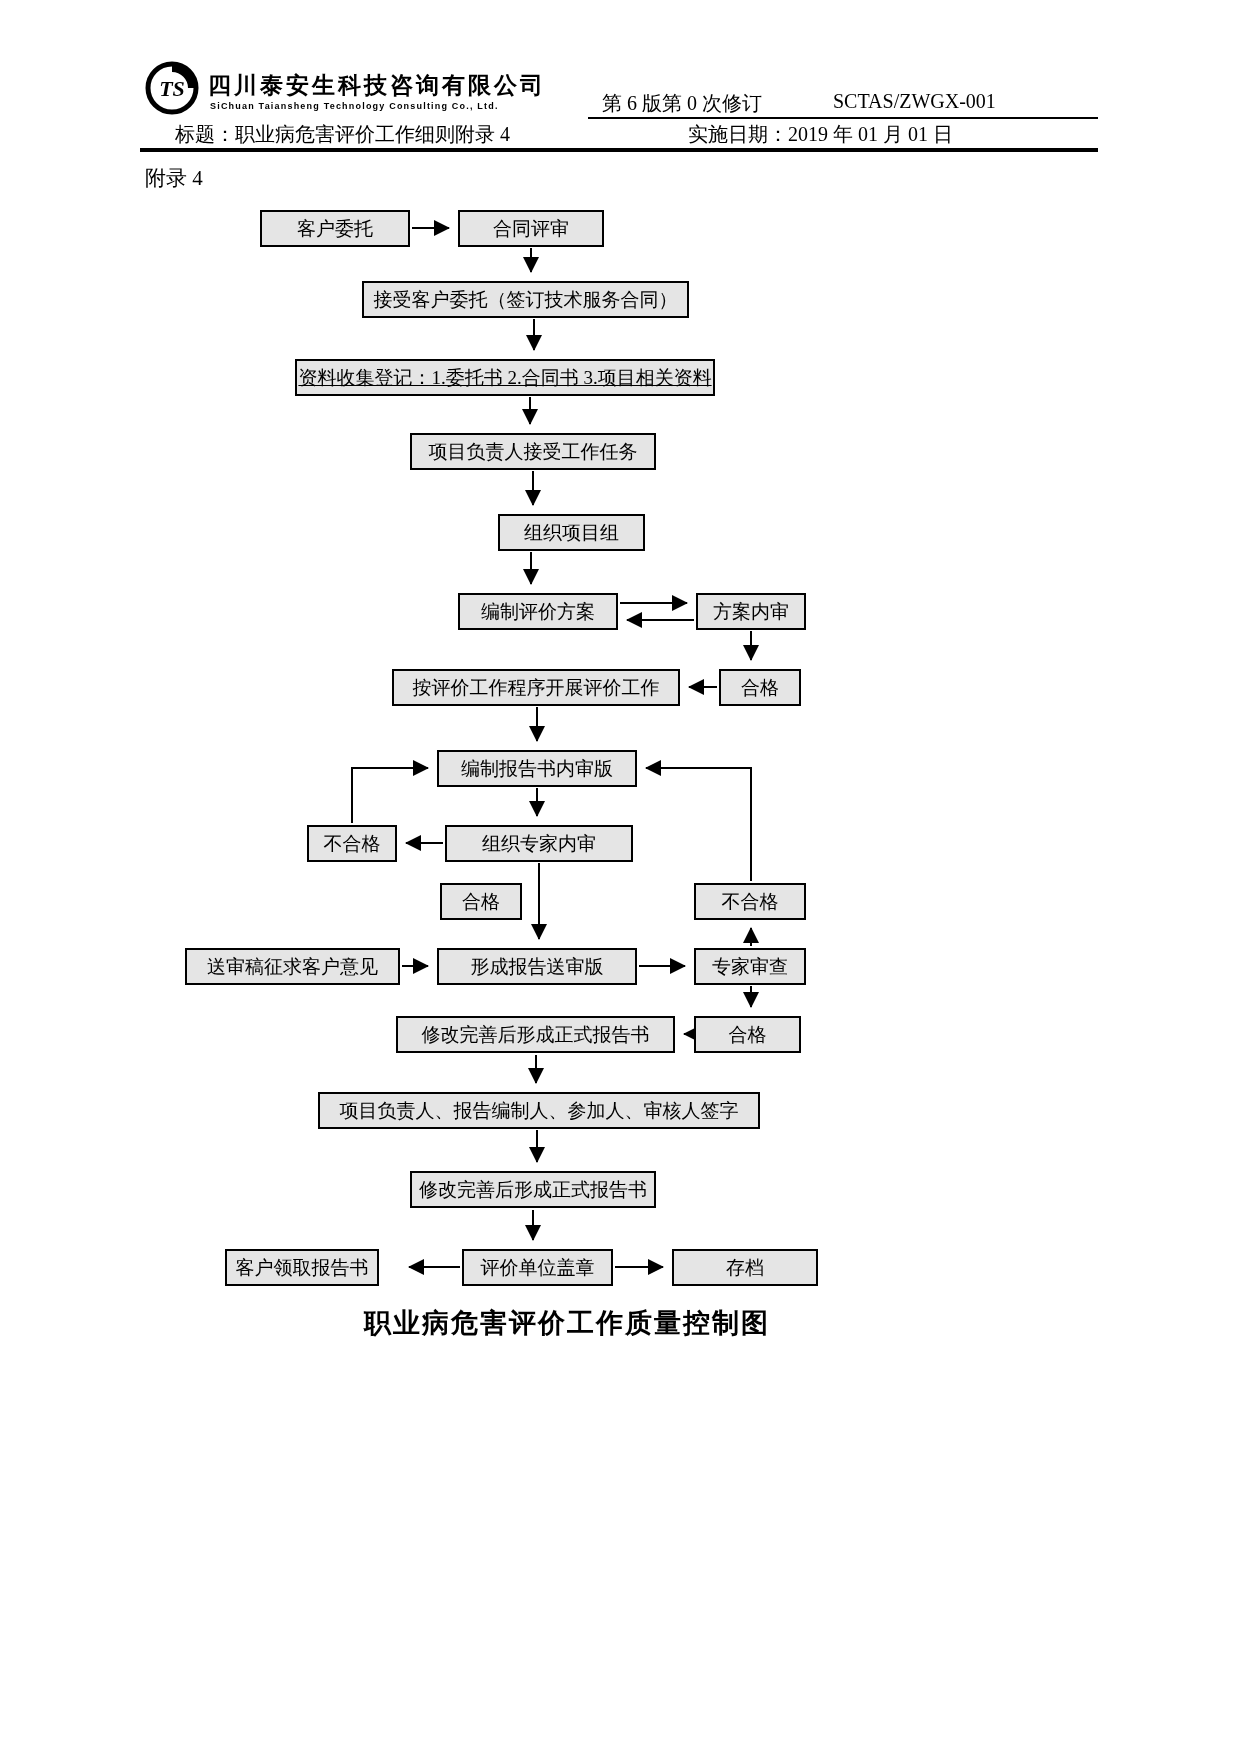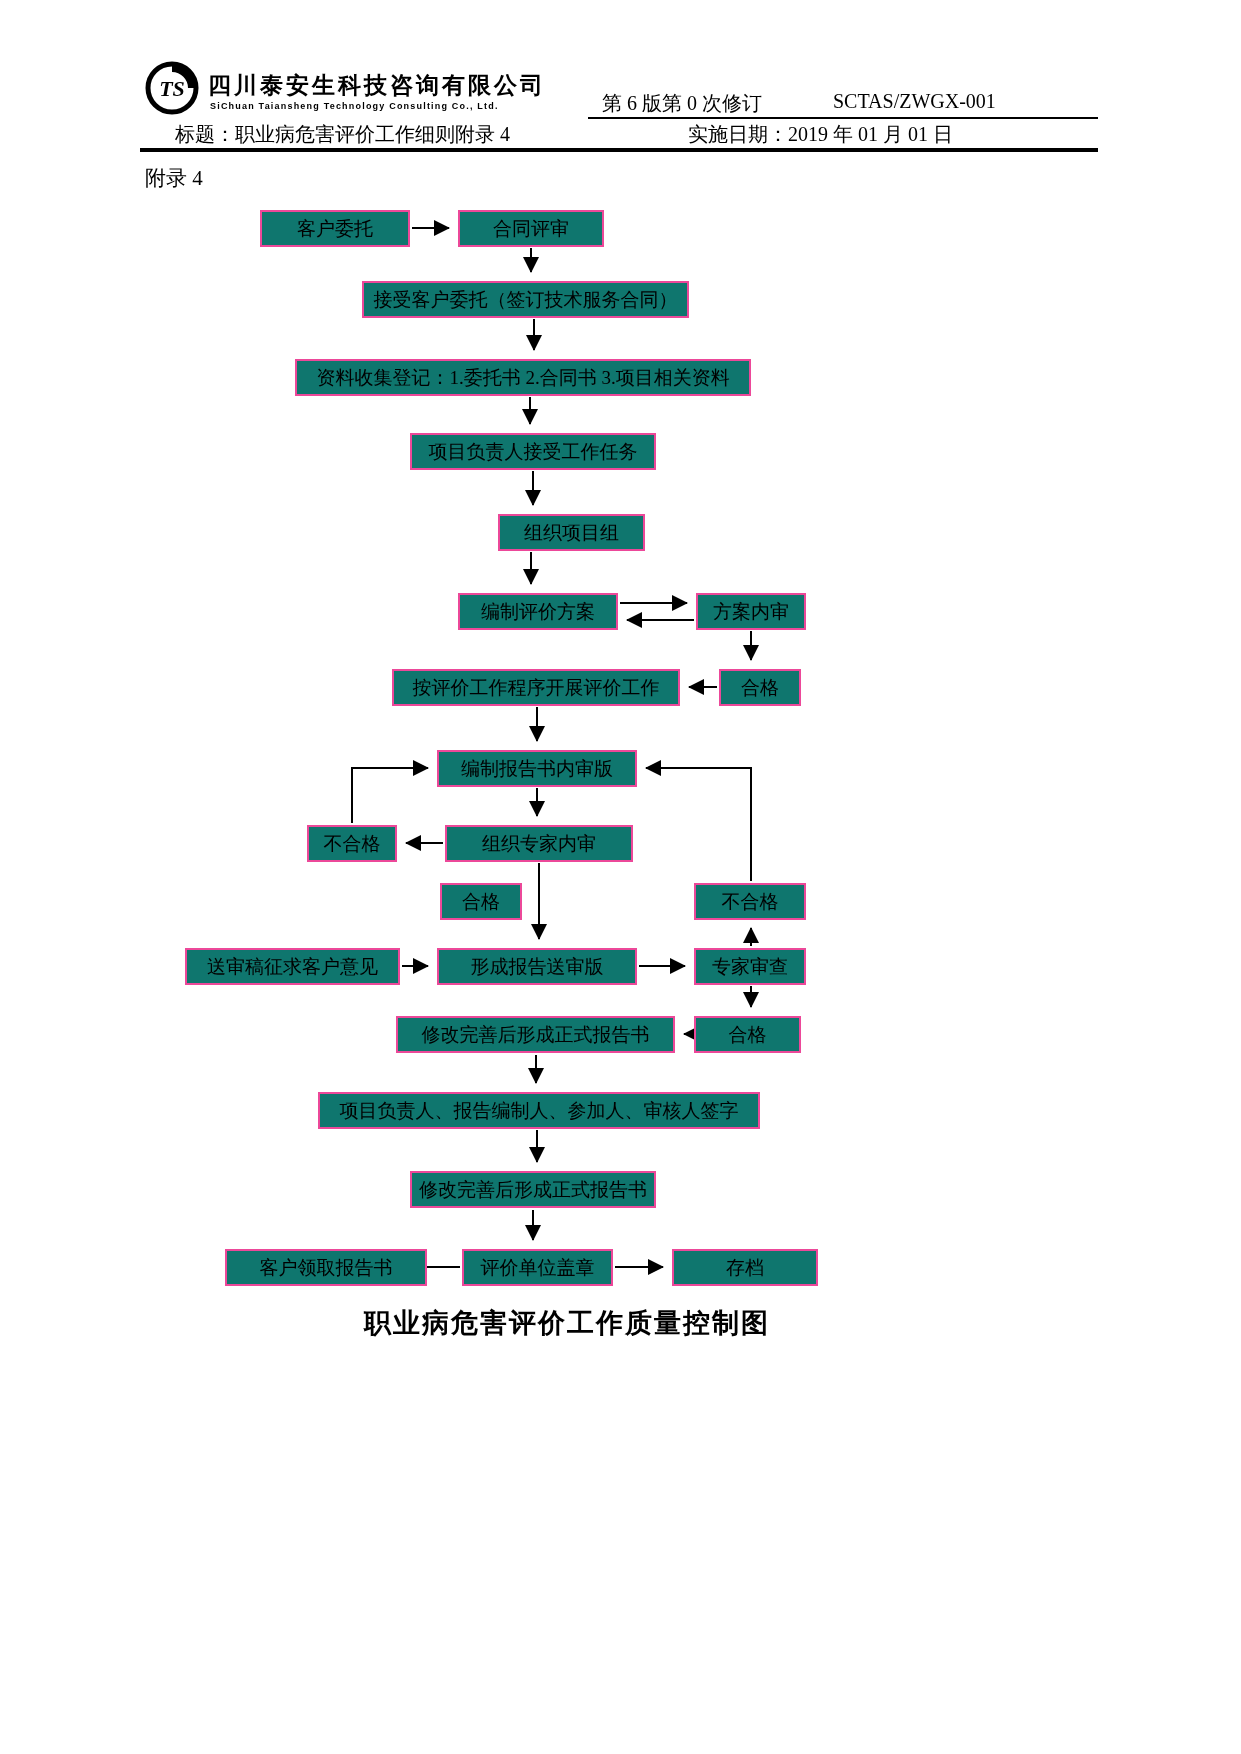--- a/index.html
+++ b/index.html
@@ -26,21 +26,21 @@
   .code { position:absolute; left:833px; top:90px; font-size:20px; white-space:nowrap; }
   .thin-rule  { position:absolute; left:588px; top:117px; width:510px; height:2px; background:#000; }
   .doc-title  { position:absolute; left:175px; top:121px; font-size:20px; white-space:nowrap; }
   .eff-date   { position:absolute; left:688px; top:121px; font-size:20px; white-space:nowrap; }
   .thick-rule { position:absolute; left:140px; top:148px; width:958px; height:4px; background:#000; }
 
   .appendix { position:absolute; left:145px; top:164px; font-size:21px; }
 
   
   .node {
-    position:absolute; height:37px; border:2px solid #ec4899; background:#0f766e;
+    position:absolute; height:37px; border:2px solid #000000; background:#e5e5e5;
     display:flex; align-items:center; justify-content:center;
     font-size:19px; text-align:center; white-space:nowrap; line-height:1;
   }
   .arrows { position:absolute; left:0; top:0; pointer-events:none; }
 
   .caption {
     position:absolute; left:0; top:1305px; width:1134px; text-align:center;
     font-size:27px; font-weight:bold; letter-spacing:2px;
   }
 </style>
@@ -99,38 +99,38 @@
       <line x1="537" y1="1130" x2="537" y2="1162"></line>
       <line x1="533" y1="1210" x2="533" y2="1240"></line>
       <line x1="460" y1="1267" x2="409" y2="1267"></line>
       <line x1="615" y1="1267" x2="663" y2="1267"></line>
     </g>
   </svg>
 
   <div class="node" style="left:260px;top:210px;width:150px;">客户委托</div>
   <div class="node" style="left:458px;top:210px;width:146px;">合同评审</div>
   <div class="node" style="left:362px;top:281px;width:327px;">接受客户委托（签订技术服务合同）</div>
-  <div class="node" style="left:295px;top:359px;width:456px;">资料收集登记：1.委托书 2.合同书 3.项目相关资料</div>
+  <div class="node" style="left:295px;top:359px;width:420px;text-decoration:underline;">资料收集登记：1.委托书 2.合同书 3.项目相关资料</div>
   <div class="node" style="left:410px;top:433px;width:246px;">项目负责人接受工作任务</div>
   <div class="node" style="left:458px;top:514px;width:147px;margin-left:40px;">组织项目组</div>
   <div class="node" style="left:458px;top:593px;width:160px;">编制评价方案</div>
   <div class="node" style="left:696px;top:593px;width:110px;">方案内审</div>
   <div class="node" style="left:392px;top:669px;width:288px;">按评价工作程序开展评价工作</div>
   <div class="node" style="left:719px;top:669px;width:82px;">合格</div>
   <div class="node" style="left:437px;top:750px;width:200px;">编制报告书内审版</div>
   <div class="node" style="left:307px;top:825px;width:90px;">不合格</div>
   <div class="node" style="left:445px;top:825px;width:188px;">组织专家内审</div>
   <div class="node" style="left:440px;top:883px;width:82px;">合格</div>
   <div class="node" style="left:694px;top:883px;width:112px;">不合格</div>
   <div class="node" style="left:185px;top:948px;width:215px;">送审稿征求客户意见</div>
   <div class="node" style="left:437px;top:948px;width:200px;">形成报告送审版</div>
   <div class="node" style="left:694px;top:948px;width:112px;">专家审查</div>
   <div class="node" style="left:396px;top:1016px;width:279px;">修改完善后形成正式报告书</div>
   <div class="node" style="left:694px;top:1016px;width:107px;">合格</div>
   <div class="node" style="left:318px;top:1092px;width:442px;">项目负责人、报告编制人、参加人、审核人签字</div>
   <div class="node" style="left:410px;top:1171px;width:246px;">修改完善后形成正式报告书</div>
-  <div class="node" style="left:225px;top:1249px;width:202px;">客户领取报告书</div>
+  <div class="node" style="left:225px;top:1249px;width:154px;">客户领取报告书</div>
   <div class="node" style="left:462px;top:1249px;width:151px;">评价单位盖章</div>
   <div class="node" style="left:672px;top:1249px;width:146px;">存档</div>
 
   <div class="caption">职业病危害评价工作质量控制图</div>
 
 </div>
 
 </body></html>

